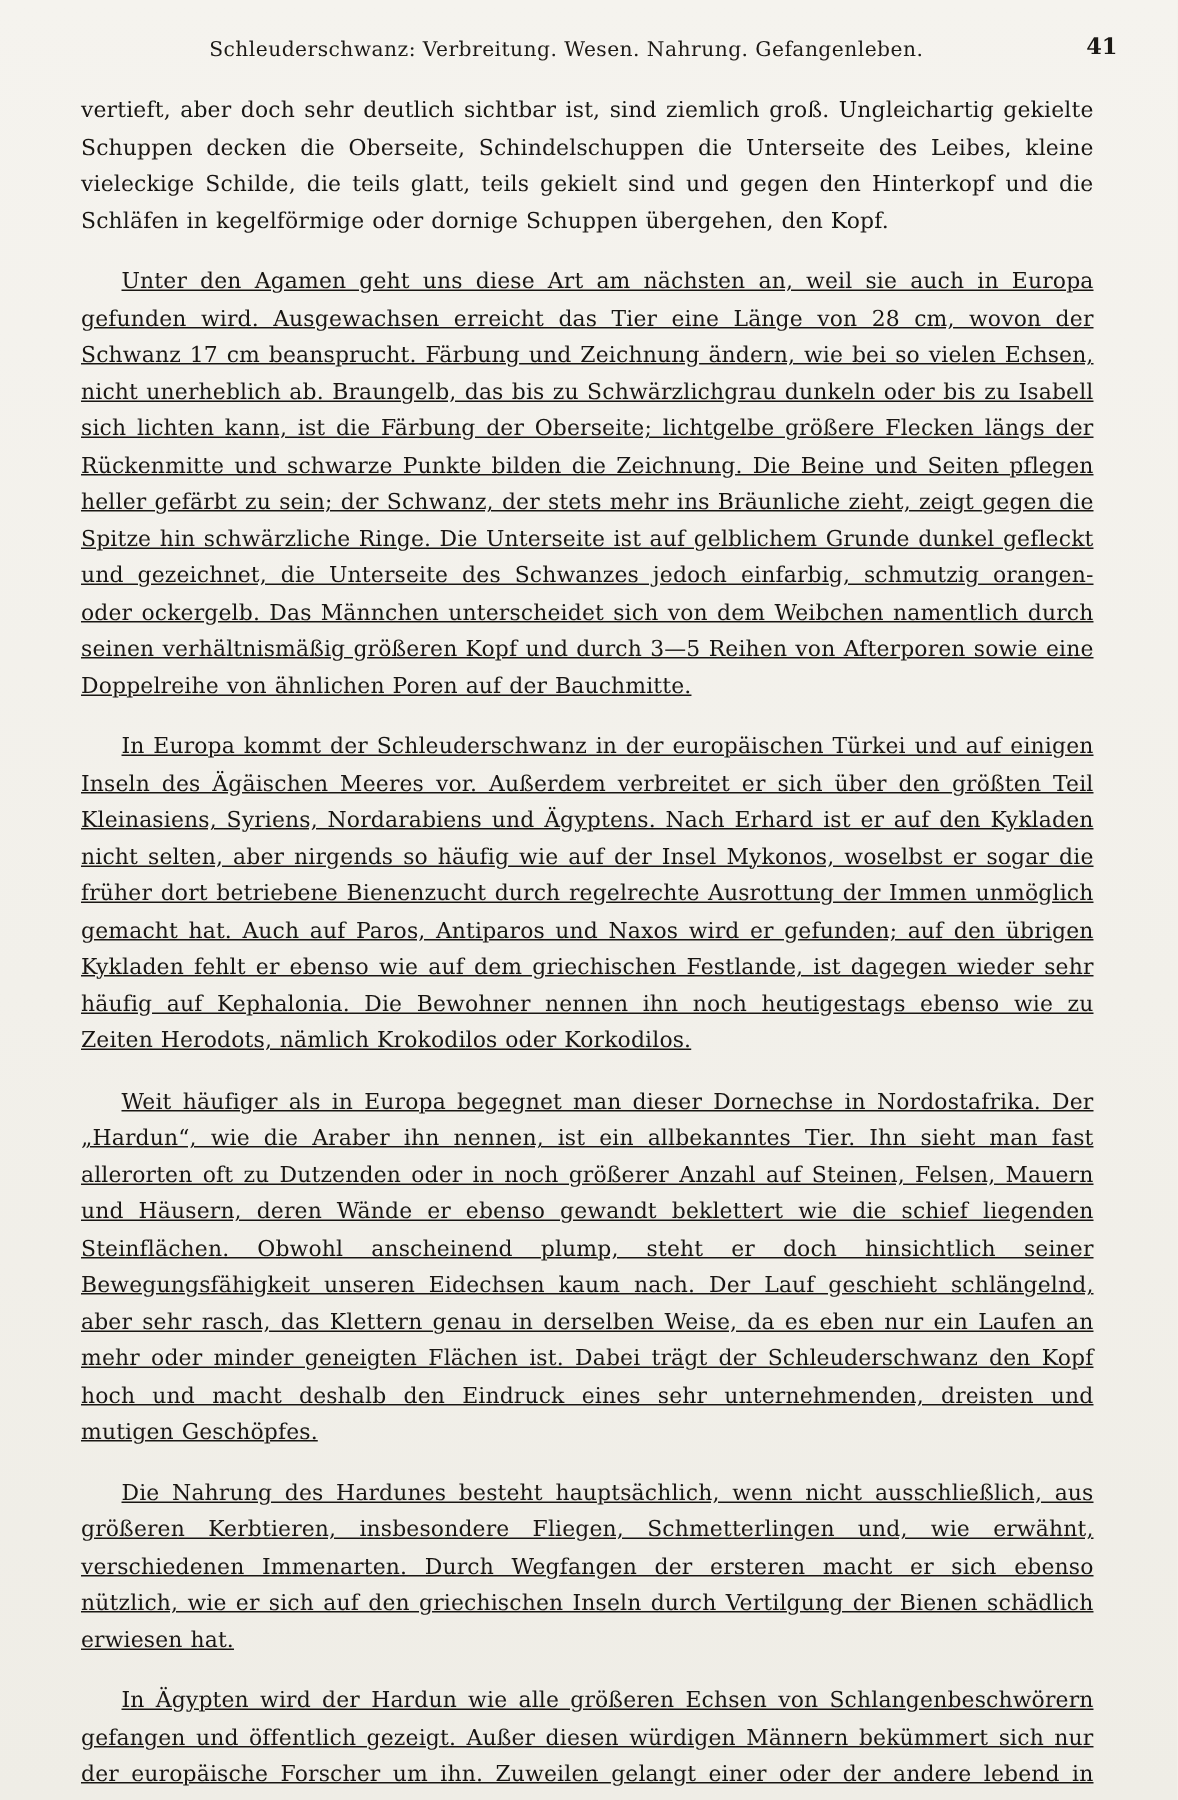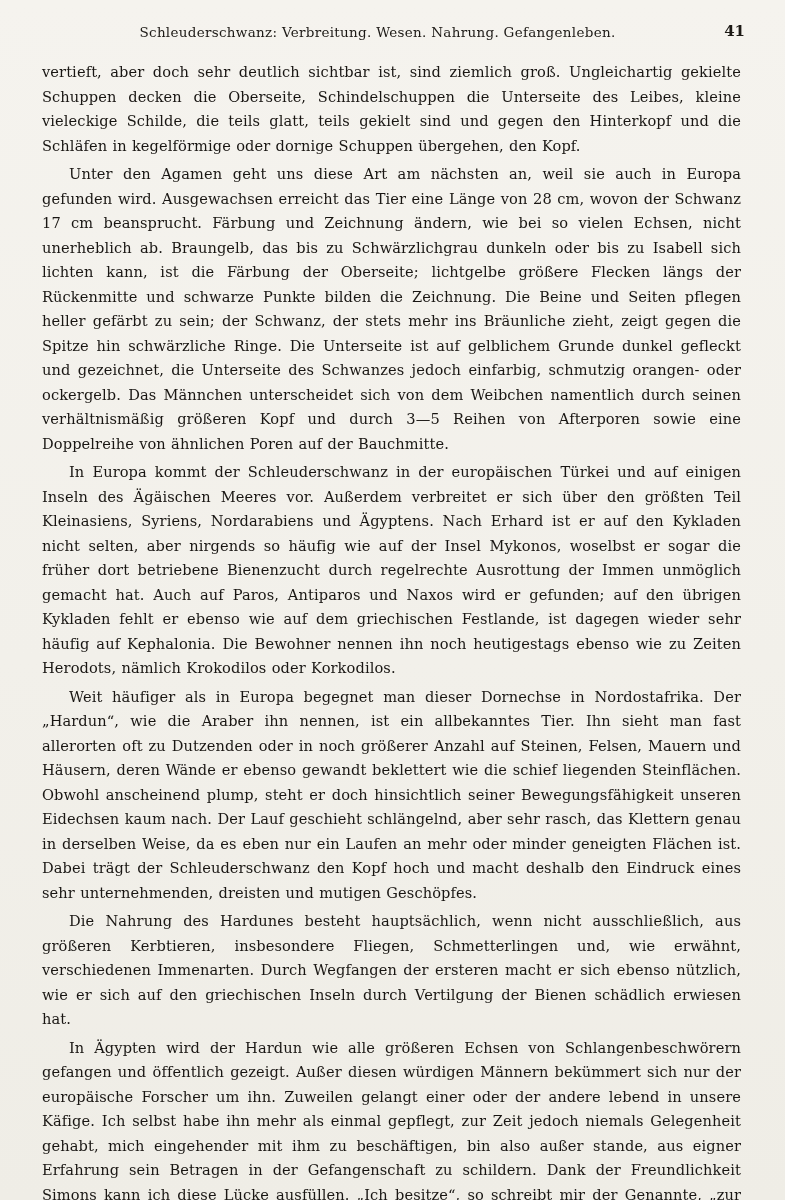--- a/index.html
+++ b/index.html
@@ -44,24 +44,25 @@
     color: #1c1915;
   }
   .page-body {
     font-size: 14.6px;
     line-height: 24.5px;
     text-align: justify;
     letter-spacing: 0.1px;
     word-spacing: 0.5px;
   }
   .para {
-    margin: 4px;
+    margin: 16px;
   }
   .para.indent {
     text-indent: 27px;
+    text-decoration: underline;
   }
 </style>
 </head>
 <body>
 
 <div class="page">
   <header class="page-header">
     <span class="running-title">Schleuderschwanz: Verbreitung. Wesen. Nahrung. Gefangenleben.</span>
     <span class="page-number">41</span>
   </header>

